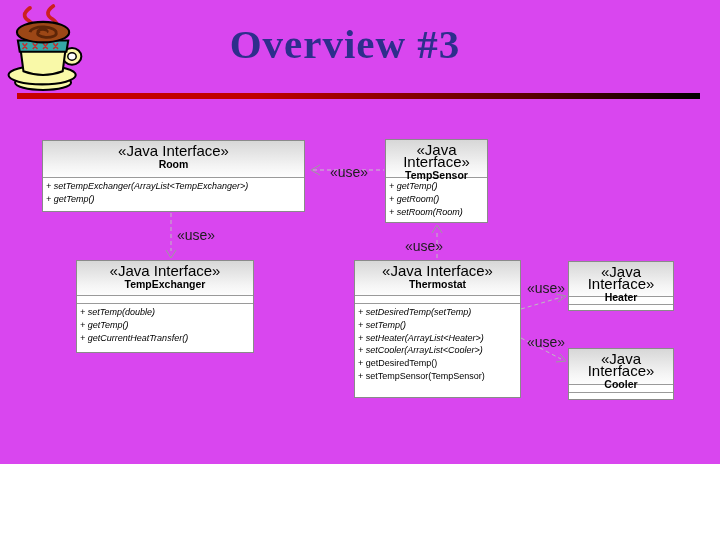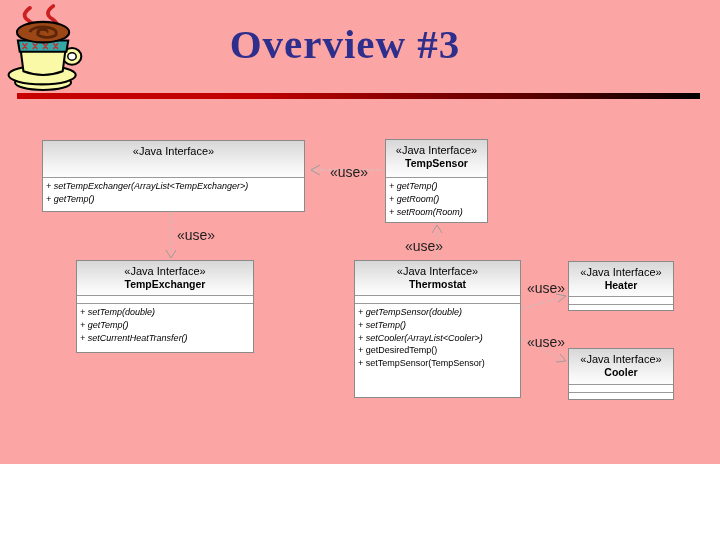--- a/index.html
+++ b/index.html
@@ -1,36 +1,36 @@
 <!DOCTYPE html>
 <html><head>
 <meta charset="utf-8">
 <style>
   html,body{margin:0;padding:0;background:#fff;}
-  #slide{position:relative;width:720px;height:464px;background:#fca5a5;overflow:hidden;
+  #slide{position:relative;width:720px;height:464px;background:#d946ef;overflow:hidden;
          font-family:"Liberation Sans",sans-serif;}
 
   
   #title{position:absolute;left:60px;top:20px;width:570px;text-align:center;
          font-family:"Liberation Serif",serif;font-weight:bold;font-size:41px;
          color:#2e2e8c;letter-spacing:1px;}
 
   
   #rule{position:absolute;left:17px;top:93px;width:683px;height:6px;
         background:linear-gradient(to right,#c80000 0%,#c00000 35%,#5a0000 75%,#000 100%);}
 
   
   #cup{position:absolute;left:2px;top:2px;}
 
   
   .uml-box{position:absolute;background:#ffffff;border:1px solid #8a8a8a;
            box-sizing:border-box;font-size:9px;color:#000;}
   .uml-header{background:linear-gradient(180deg,#d7d7d7 0%,#f4f4f4 70%,#fdfdfd 100%);
               text-align:center;padding-top:4px;}
-  .stereo{font-size:11px;line-height:12px;}
+  .stereo{font-size:15px;line-height:12px;}
   .cname{font-size:10.5px;font-weight:bold;line-height:14px;}
   .compartment{border-top:1px solid #9a9a9a;}
   .methods{padding:2px 0 1px 3px;}
   .m{line-height:12.8px;white-space:nowrap;font-size:9px;}
   .i{font-style:italic;}
 
   
   .use-label{position:absolute;font-size:14px;color:#1d1d1d;}
 
   #connector-layer{position:absolute;left:0;top:0;width:720px;height:540px;pointer-events:none;}
@@ -74,20 +74,21 @@
 
   <div class="use-label" style="left:330px;top:164px;">«use»</div>
   <div class="use-label" style="left:177px;top:227px;">«use»</div>
   <div class="use-label" style="left:405px;top:238px;">«use»</div>
   <div class="use-label" style="left:527px;top:280px;">«use»</div>
   <div class="use-label" style="left:527px;top:334px;">«use»</div>
 
   <div class="uml-box" style="left:42px;top:140px;width:263px;height:72px;">
     <div class="uml-header" style="height:32px;">
       <div class="stereo">«Java Interface»</div>
+      <div class="cname">Room</div>
     </div>
     <div class="compartment methods">
       <div class="m i">+ setTempExchanger(ArrayList&lt;TempExchanger&gt;)</div>
       <div class="m i">+ getTemp()</div>
     </div>
   </div>
 
   <div class="uml-box" style="left:385px;top:139px;width:103px;height:84px;">
     <div class="uml-header" style="height:33px;">
       <div class="stereo">«Java Interface»</div>
@@ -102,33 +103,34 @@
 
   <div class="uml-box" style="left:76px;top:260px;width:178px;height:93px;">
     <div class="uml-header" style="height:30px;">
       <div class="stereo">«Java Interface»</div>
       <div class="cname">TempExchanger</div>
     </div>
     <div class="compartment" style="height:7px;"></div>
     <div class="compartment methods">
       <div class="m i">+ setTemp(double)</div>
       <div class="m i">+ getTemp()</div>
-      <div class="m i">+ setCurrentHeatTransfer()</div>
+      <div class="m i">+ getCurrentHeatTransfer()</div>
     </div>
   </div>
 
   <div class="uml-box" style="left:354px;top:260px;width:167px;height:138px;">
     <div class="uml-header" style="height:30px;">
       <div class="stereo">«Java Interface»</div>
       <div class="cname">Thermostat</div>
     </div>
     <div class="compartment" style="height:7px;"></div>
     <div class="compartment methods">
-      <div class="m i">+ getTempSensor(double)</div>
+      <div class="m i">+ setDesiredTemp(setTemp)</div>
       <div class="m i">+ setTemp()</div>
+      <div class="m i">+ setHeater(ArrayList&lt;Heater&gt;)</div>
       <div class="m i">+ setCooler(ArrayList&lt;Cooler&gt;)</div>
       <div class="m">+ getDesiredTemp()</div>
       <div class="m">+ setTempSensor(TempSensor)</div>
     </div>
   </div>
 
   <div class="uml-box" style="left:568px;top:261px;width:106px;height:50px;">
     <div class="uml-header" style="height:30px;">
       <div class="stereo">«Java Interface»</div>
       <div class="cname">Heater</div>

